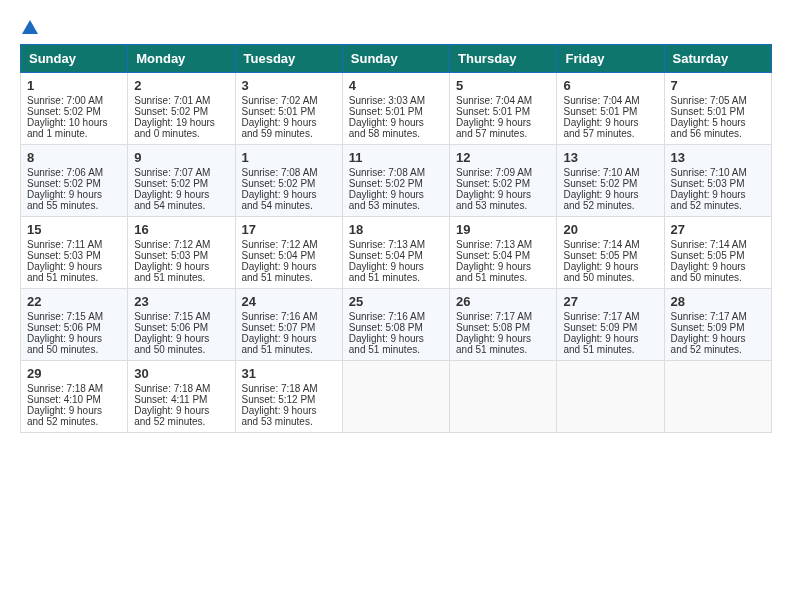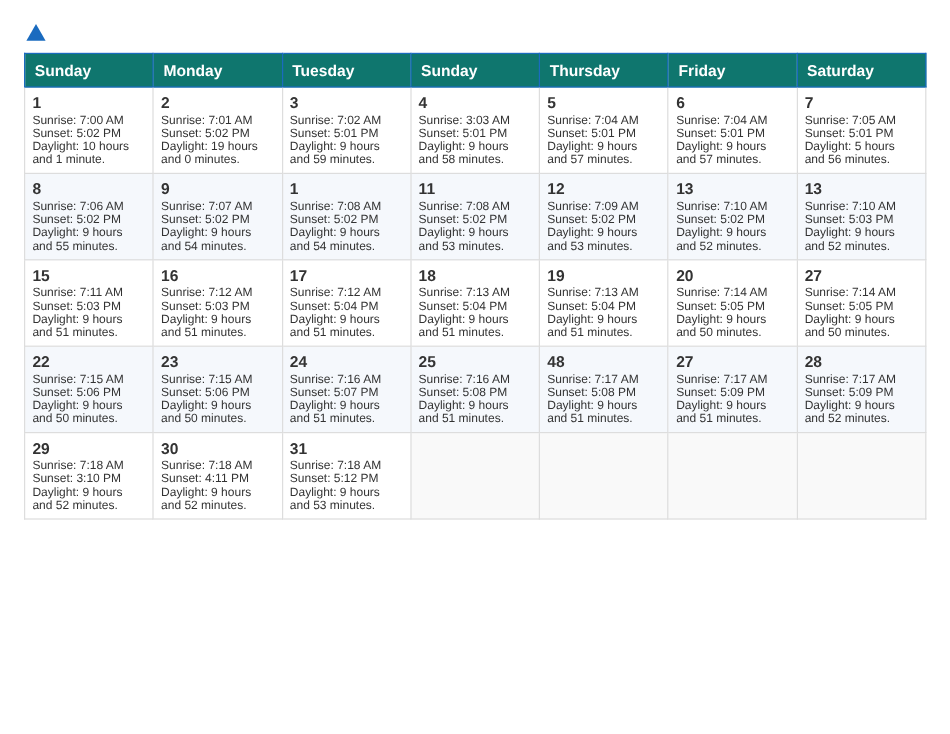--- a/index.html
+++ b/index.html
@@ -142,26 +142,26 @@
         <td><span class="day-number">18</span><span>Sunrise: 7:13 AM</span><br><span>Sunset: 5:04 PM</span><br><span>Daylight: 9 hours and 51 minutes.</span></td>
         <td><span class="day-number">19</span><span>Sunrise: 7:13 AM</span><br><span>Sunset: 5:04 PM</span><br><span>Daylight: 9 hours and 51 minutes.</span></td>
         <td><span class="day-number">20</span><span>Sunrise: 7:14 AM</span><br><span>Sunset: 5:05 PM</span><br><span>Daylight: 9 hours and 50 minutes.</span></td>
         <td><span class="day-number">27</span><span>Sunrise: 7:14 AM</span><br><span>Sunset: 5:05 PM</span><br><span>Daylight: 9 hours and 50 minutes.</span></td>
       </tr>
       <tr>
         <td><span class="day-number">22</span><span>Sunrise: 7:15 AM</span><br><span>Sunset: 5:06 PM</span><br><span>Daylight: 9 hours and 50 minutes.</span></td>
         <td><span class="day-number">23</span><span>Sunrise: 7:15 AM</span><br><span>Sunset: 5:06 PM</span><br><span>Daylight: 9 hours and 50 minutes.</span></td>
         <td><span class="day-number">24</span><span>Sunrise: 7:16 AM</span><br><span>Sunset: 5:07 PM</span><br><span>Daylight: 9 hours and 51 minutes.</span></td>
         <td><span class="day-number">25</span><span>Sunrise: 7:16 AM</span><br><span>Sunset: 5:08 PM</span><br><span>Daylight: 9 hours and 51 minutes.</span></td>
-        <td><span class="day-number">48</span><span>Sunrise: 7:17 AM</span><br><span>Sunset: 5:08 PM</span><br><span>Daylight: 9 hours and 51 minutes.</span></td>
+        <td><span class="day-number">26</span><span>Sunrise: 7:17 AM</span><br><span>Sunset: 5:08 PM</span><br><span>Daylight: 9 hours and 51 minutes.</span></td>
         <td><span class="day-number">27</span><span>Sunrise: 7:17 AM</span><br><span>Sunset: 5:09 PM</span><br><span>Daylight: 9 hours and 51 minutes.</span></td>
         <td><span class="day-number">28</span><span>Sunrise: 7:17 AM</span><br><span>Sunset: 5:09 PM</span><br><span>Daylight: 9 hours and 52 minutes.</span></td>
       </tr>
       <tr>
-        <td><span class="day-number">29</span><span>Sunrise: 7:18 AM</span><br><span>Sunset: 3:10 PM</span><br><span>Daylight: 9 hours and 52 minutes.</span></td>
+        <td><span class="day-number">29</span><span>Sunrise: 7:18 AM</span><br><span>Sunset: 4:10 PM</span><br><span>Daylight: 9 hours and 52 minutes.</span></td>
         <td><span class="day-number">30</span><span>Sunrise: 7:18 AM</span><br><span>Sunset: 4:11 PM</span><br><span>Daylight: 9 hours and 52 minutes.</span></td>
         <td><span class="day-number">31</span><span>Sunrise: 7:18 AM</span><br><span>Sunset: 5:12 PM</span><br><span>Daylight: 9 hours and 53 minutes.</span></td>
         <td class="empty-cell"></td>
         <td class="empty-cell"></td>
         <td class="empty-cell"></td>
         <td class="empty-cell"></td>
       </tr>
     </tbody>
 </table>
 

